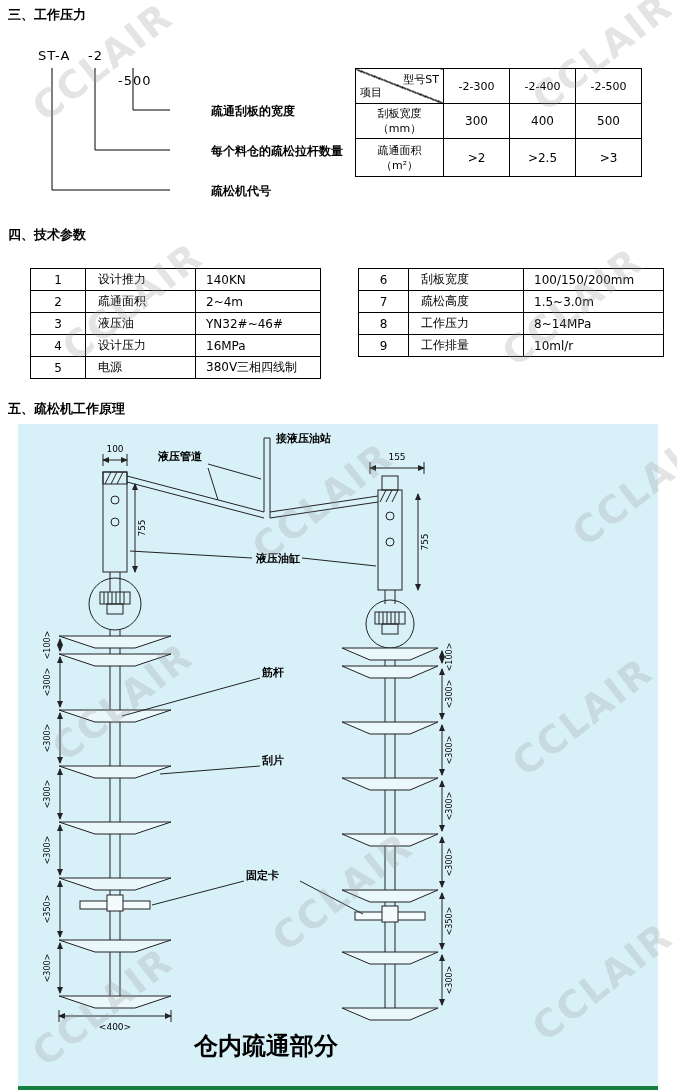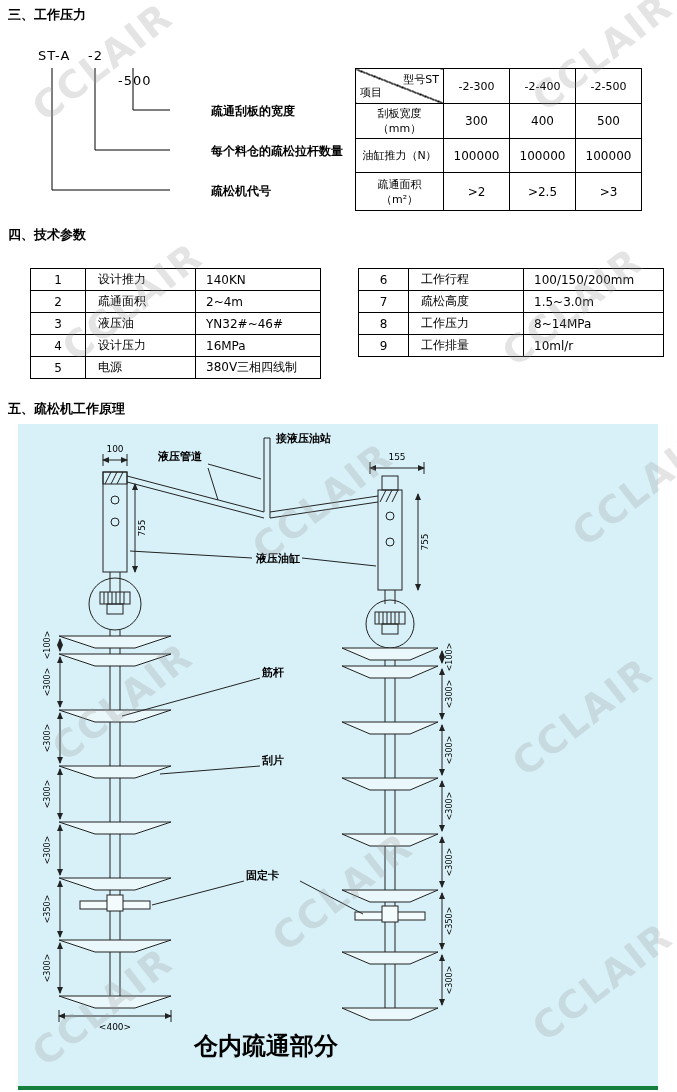--- a/index.html
+++ b/index.html
@@ -78,26 +78,20 @@
       <td>-2-300</td>
       <td>-2-400</td>
       <td>-2-500</td>
     </tr>
     <tr style="height:30px;">
       <td>刮板宽度（mm）</td>
       <td class="mval">300</td>
       <td class="mval">400</td>
       <td class="mval">500</td>
     </tr>
-    <tr style="height:34px;">
-      <td>油缸推力（N）</td>
-      <td class="mval">100000</td>
-      <td class="mval">100000</td>
-      <td class="mval">100000</td>
-    </tr>
     <tr style="height:38px;">
       <td>疏通面积（m²）</td>
       <td class="mval">&gt;2</td>
       <td class="mval">&gt;2.5</td>
       <td class="mval">&gt;3</td>
     </tr>
   </tbody>
     </table>
 
   <h3 class="sec" style="left:8px;top:226px;">四、技术参数</h3>
@@ -139,21 +133,21 @@
 
   <table class="ptable" style="left:358px;top:268px;">
     <colgroup>
         <col style="width:50px">
         <col style="width:115px">
         <col style="width:140px">
       </colgroup>
     <tbody>
         <tr>
       <td class="c-no">6</td>
-      <td class="c-name">工作行程</td>
+      <td class="c-name">刮板宽度</td>
       <td class="c-val">100/150/200mm</td>
     </tr>
     <tr>
       <td class="c-no">7</td>
       <td class="c-name">疏松高度</td>
       <td class="c-val">1.5~3.0m</td>
     </tr>
     <tr>
       <td class="c-no">8</td>
       <td class="c-name">工作压力</td>

